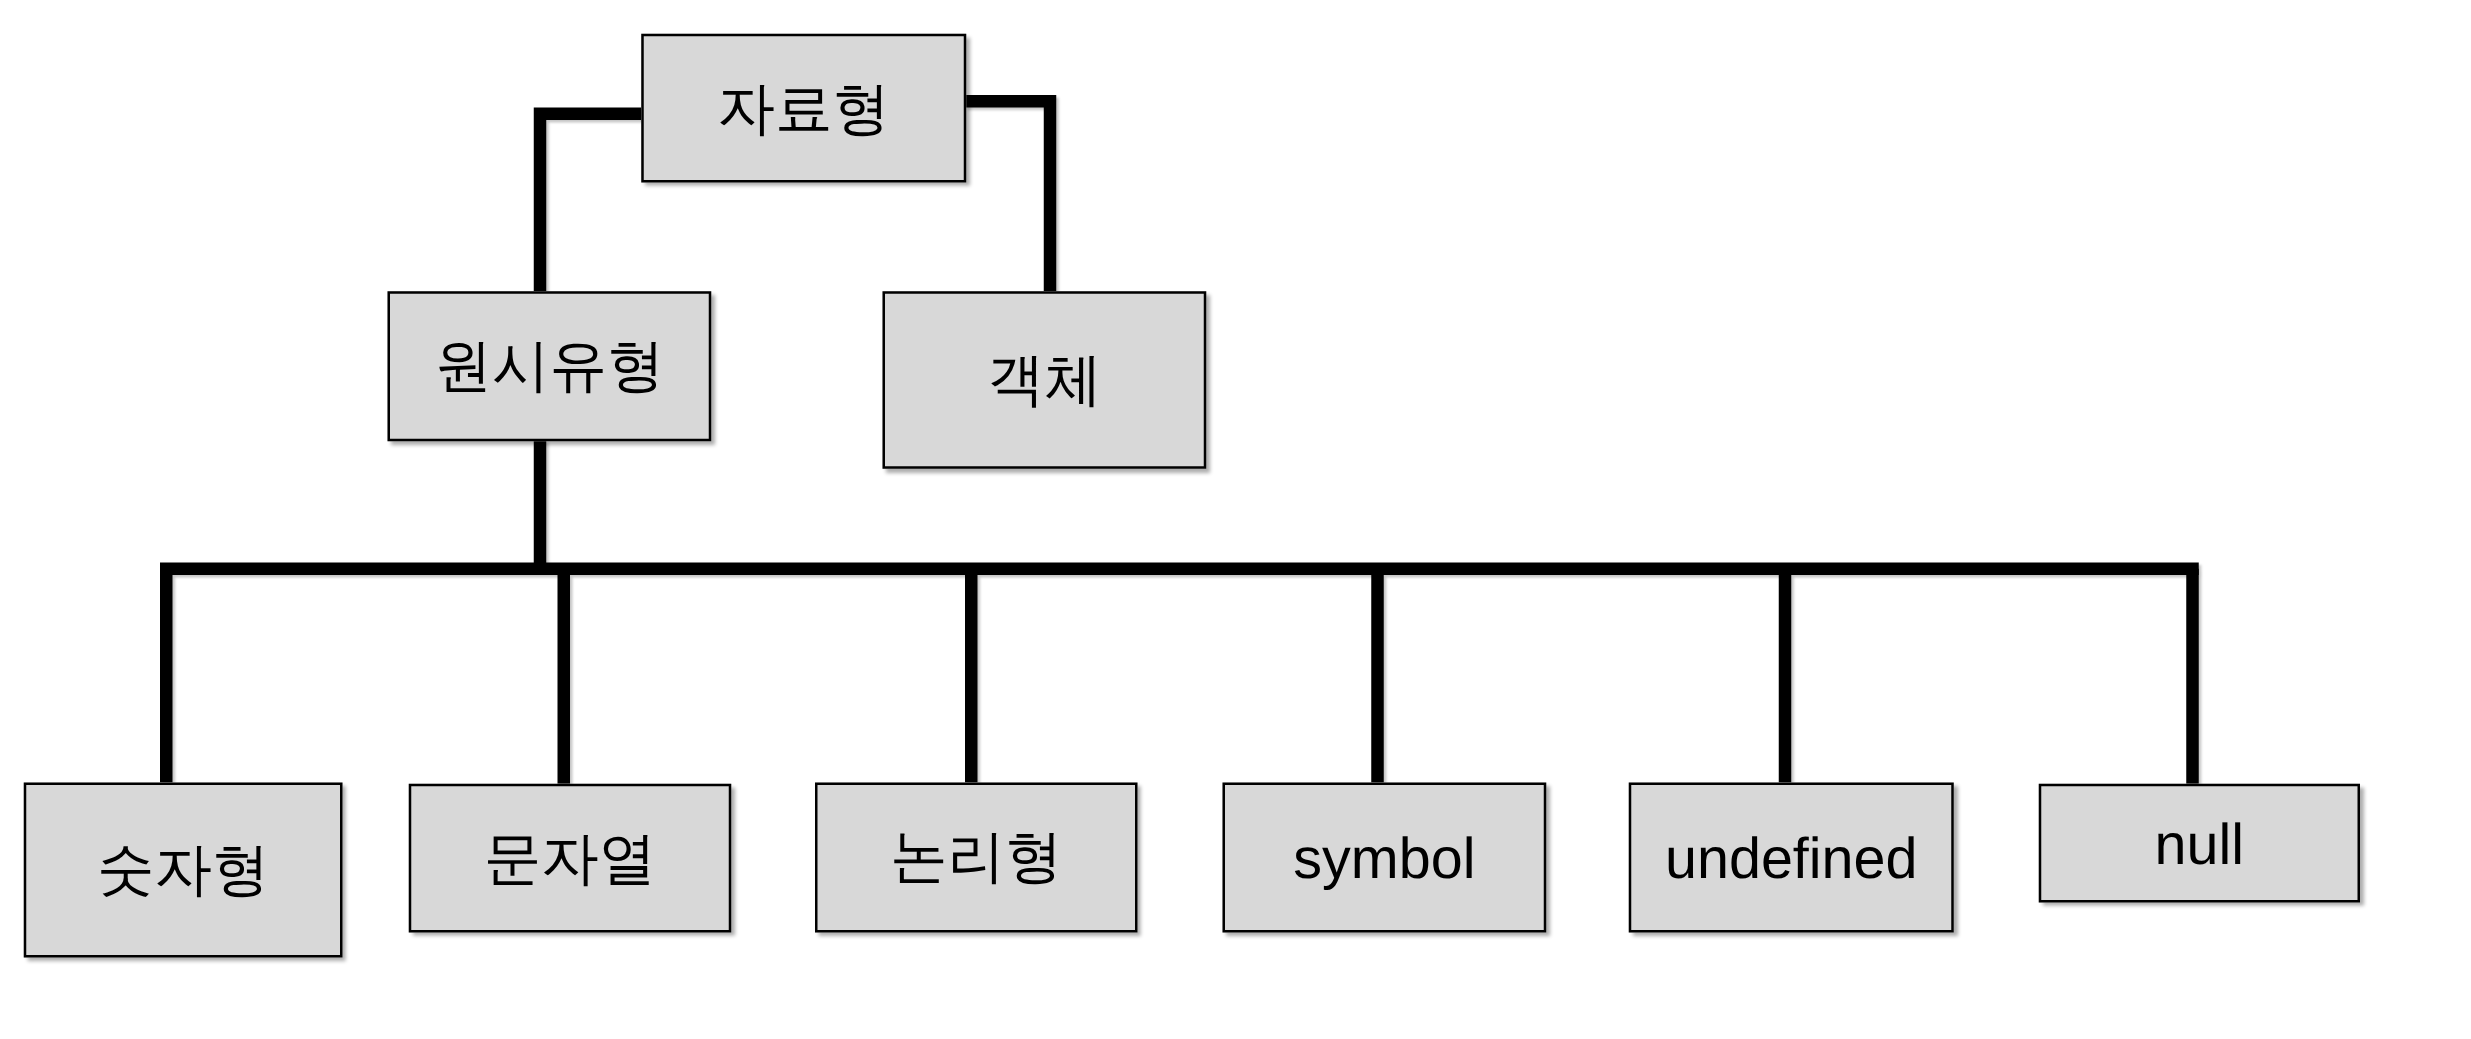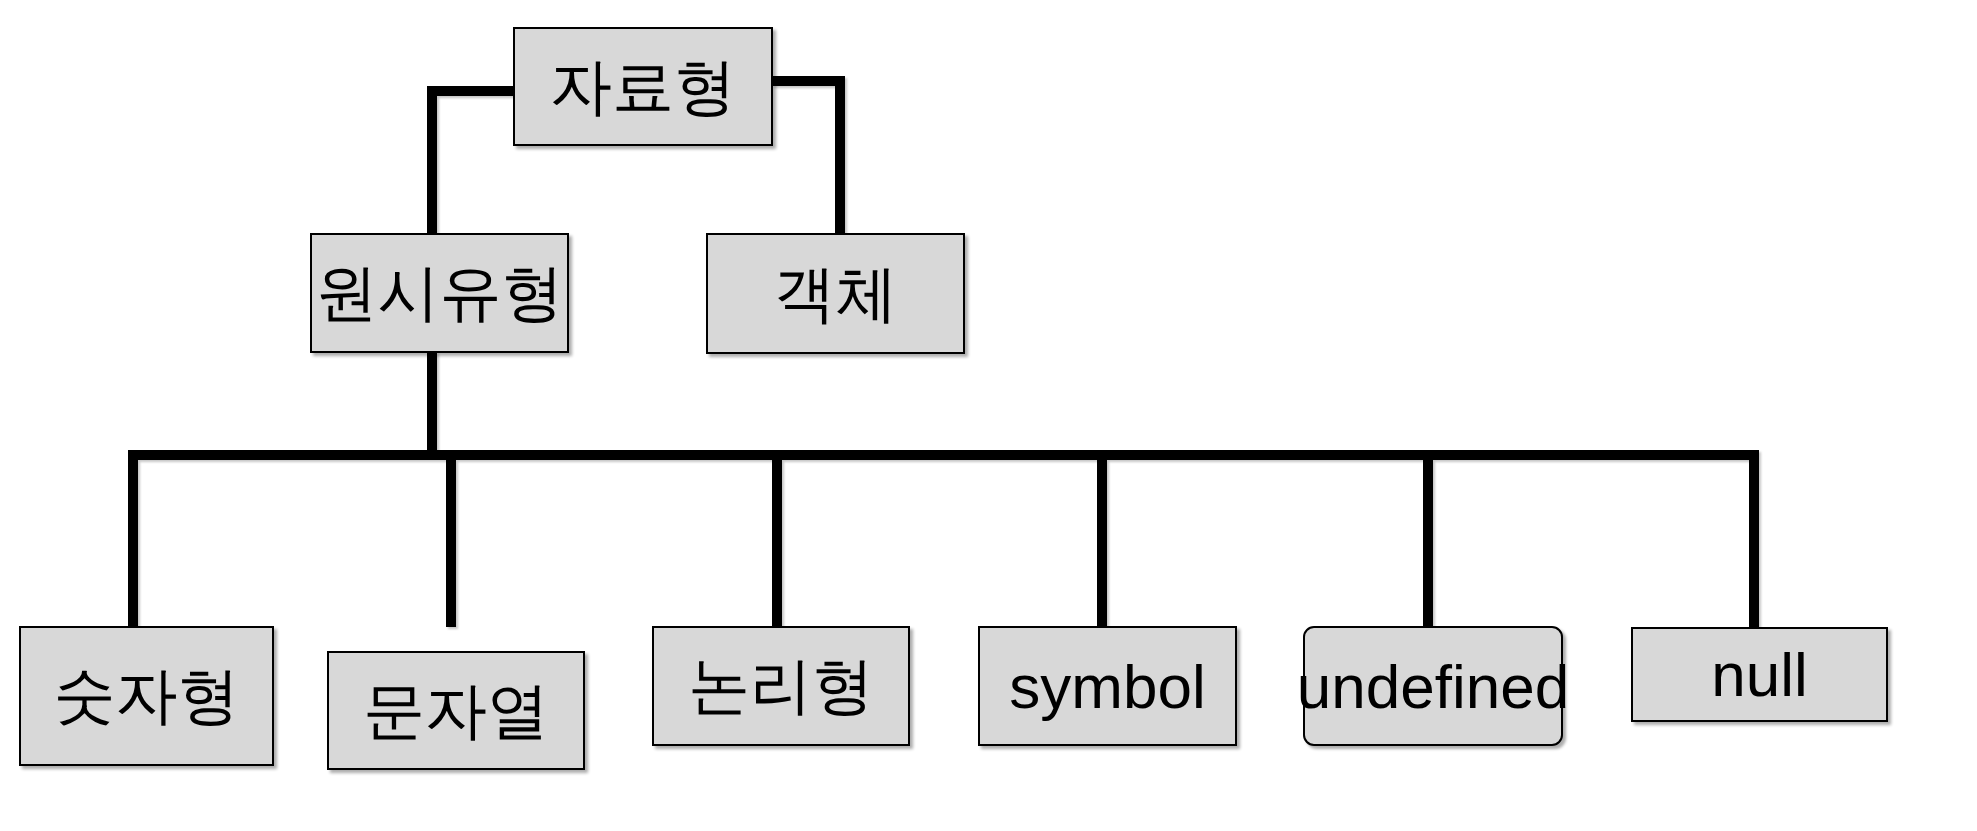--- a/index.html
+++ b/index.html
@@ -23,33 +23,33 @@
   }
   .node {
     position: absolute;
     box-sizing: border-box;
     background: #d8d8d8;
     border: 2px solid #000000;
     box-shadow: 3px 3px 3px rgba(0,0,0,0.32);
     display: flex;
     align-items: center;
     justify-content: center;
-    font-size: 62px;
+    font-size: 46px;
     color: #000000;
     white-space: nowrap;
   }
   
   #node-root      { left: 513px;  top: 27px;  width: 260px; height: 119px; }
   #node-primitive { left: 298px;  top: 233px; width: 259px; height: 120px; margin-left: 12px; }
-  #node-object    { left: 706px;  top: 233px; width: 259px; height: 121px; }
+  #node-object    { left: 706px;  top: 233px; width: 259px; height: 142px; }
   #node-number    { left: 19px;    top: 626px; width: 255px; height: 140px; }
-  #node-string    { left: 327px;  top: 627px; width: 258px; height: 119px; margin-top: 24px; }
+  #node-string    { left: 327px;  top: 627px; width: 258px; height: 119px; }
   #node-boolean   { left: 652px;  top: 626px; width: 258px; height: 120px; }
   #node-symbol    { left: 978px;  top: 626px; width: 259px; height: 120px; }
-  #node-undefined { left: 1303px; top: 626px; width: 260px; height: 120px; border-radius: 11px; }
+  #node-undefined { left: 1303px; top: 626px; width: 260px; height: 120px; }
   #node-null      { left: 1631px; top: 627px; width: 257px; height: 95px; }
 </style>
 </head>
 <body>
 
 <div id="canvas">
 
   <svg id="connectors" width="1977" height="831" viewBox="0 0 1977 831" fill="none" stroke="#000000" stroke-width="10">
 
     <polyline points="513,91 432,91 432,233" stroke-linejoin="miter"></polyline>

